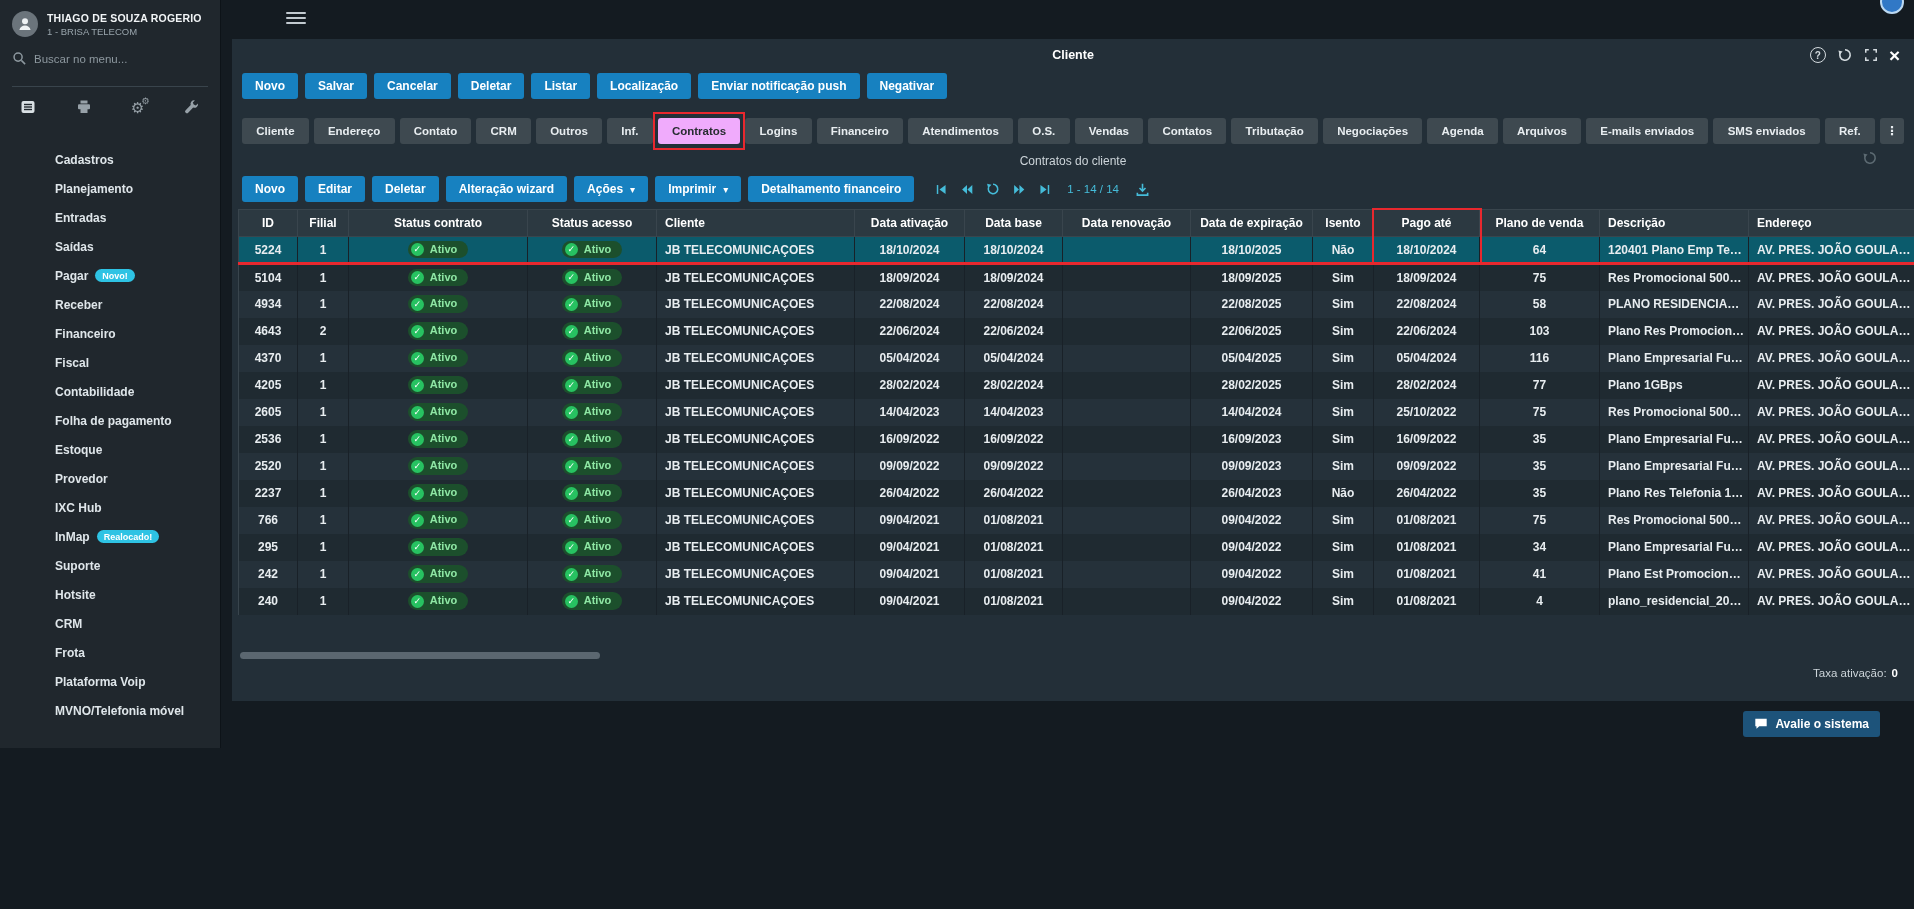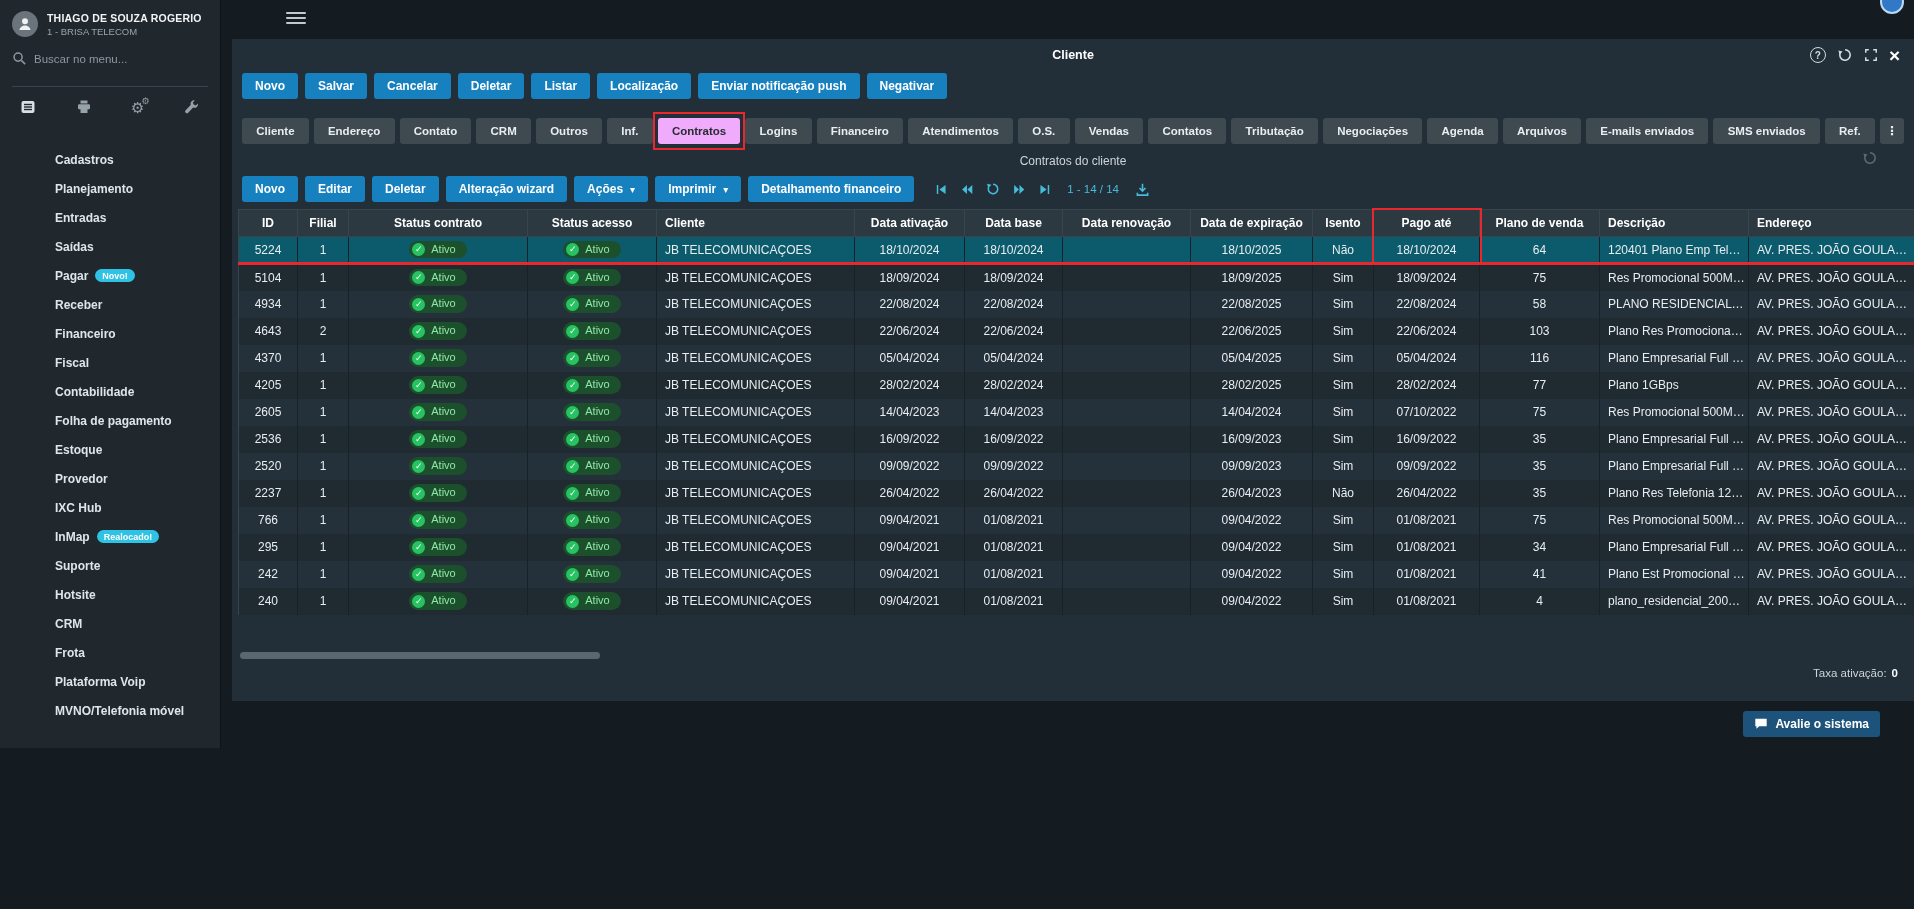--- a/index.html
+++ b/index.html
@@ -68,21 +68,21 @@
 
   
   .table-area{position:relative;margin-left:6px;flex:none;}
   table{border-collapse:collapse;table-layout:fixed;width:1676px;border-left:1px solid #39454d;}
   th{background:#2c3941;color:#fff;font-weight:bold;font-size:12px;height:27px;
      border-right:1px solid #39454d;border-bottom:1px solid #39454d;border-top:1px solid #39454d;
      white-space:nowrap;overflow:hidden;text-overflow:ellipsis;cursor:pointer;}
   td{height:27px;font-size:12px;text-align:center;border-right:1px solid rgba(0,0,0,.28);
      white-space:nowrap;overflow:hidden;text-overflow:ellipsis;padding:0 3px;}
   .al{text-align:left;padding-left:8px;}
-  tbody tr{cursor:pointer;}
+  tbody tr{cursor:pointer;font-weight:bold;}
   tbody tr:nth-child(odd){background:#25313a;}
   tbody tr:nth-child(even){background:#1f2a31;}
   tbody tr.selected{background:#0b5b6c;}
   tbody tr.annotated-row td{border-bottom:3px solid #e8282e;}
   .badge{display:inline-flex;align-items:center;gap:6px;background:#1c4f2c;border-radius:10px;
      padding:2px 11px 2px 3px;font-size:11px;color:#8ee7a4;line-height:1.2;}
   .badge-dot{width:13px;height:13px;border-radius:50%;background:#27c261;color:#fff;font-size:9px;
      display:inline-flex;align-items:center;justify-content:center;}
   .annot-box{position:absolute;border:2.5px solid #e8282e;pointer-events:none;z-index:5;}
 
@@ -501,21 +501,21 @@
                 <td><span class="badge">
                     <span class="badge-dot">✓</span>
                     <span class="badge-text">Ativo</span>
                   </span></td>
                 <td class="al">JB TELECOMUNICAÇOES</td>
                 <td>14/04/2023</td>
                 <td>14/04/2023</td>
                 <td></td>
                 <td>14/04/2024</td>
                 <td>Sim</td>
-                <td>07/10/2022</td>
+                <td>25/10/2022</td>
                 <td>75</td>
                 <td class="al">Res Promocional 500Mbps...</td>
                 <td class="al">AV. PRES. JOÃO GOULARTE, 7...</td>
               </tr>
               <tr>
                 <td>2536</td>
                 <td>1</td>
                 <td><span class="badge">
                     <span class="badge-dot">✓</span>
                     <span class="badge-text">Ativo</span>

